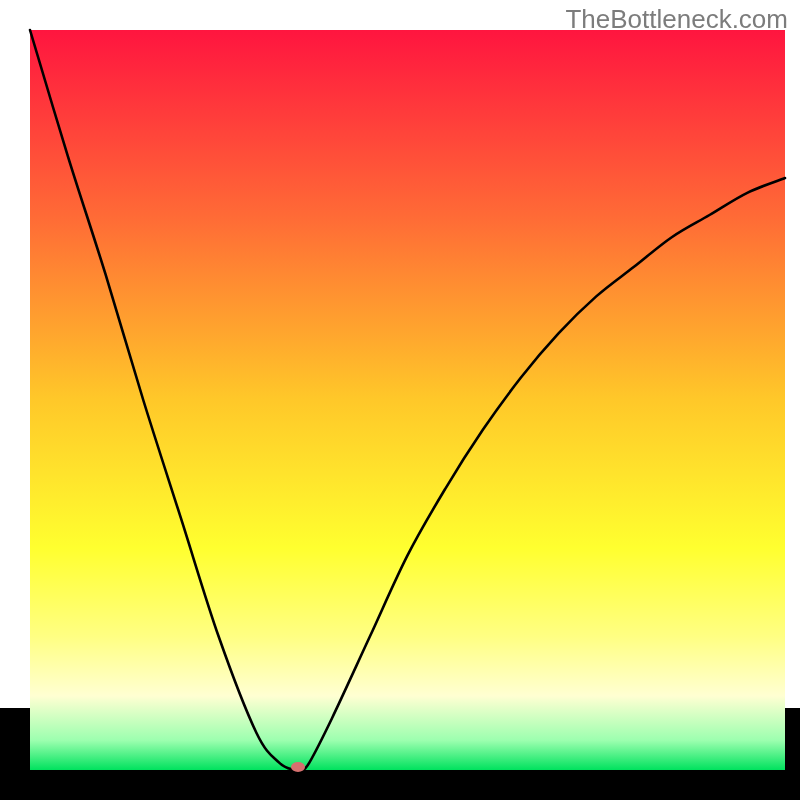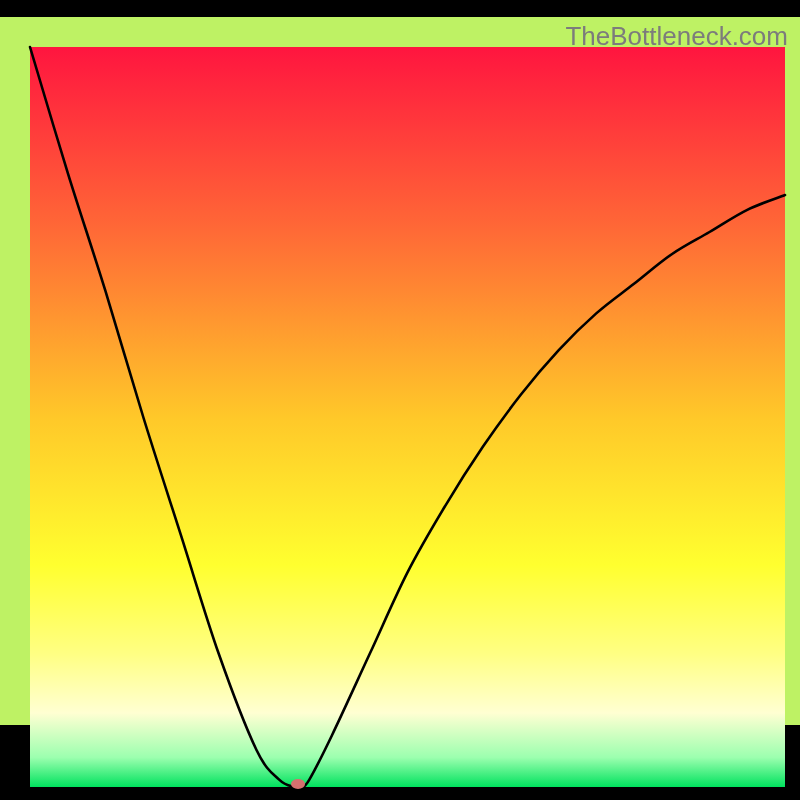--- a/index.html
+++ b/index.html
@@ -9,22 +9,21 @@
     height: 800px;
     background: #000;
     overflow: hidden;
   }
   .frame {
     position: absolute;
     left: 0;
     top: 0;
     width: 800px;
     height: 708px;
-    background: #bef264;
-    margin-top: 17px;
+    background: #ffffff;
   }
   .watermark {
     position: absolute;
     top: 4px;
     right: 12px;
     font-family: Arial, Helvetica, sans-serif;
     font-size: 26px;
     color: #7c7c7c;
     font-weight: 500;
   }

